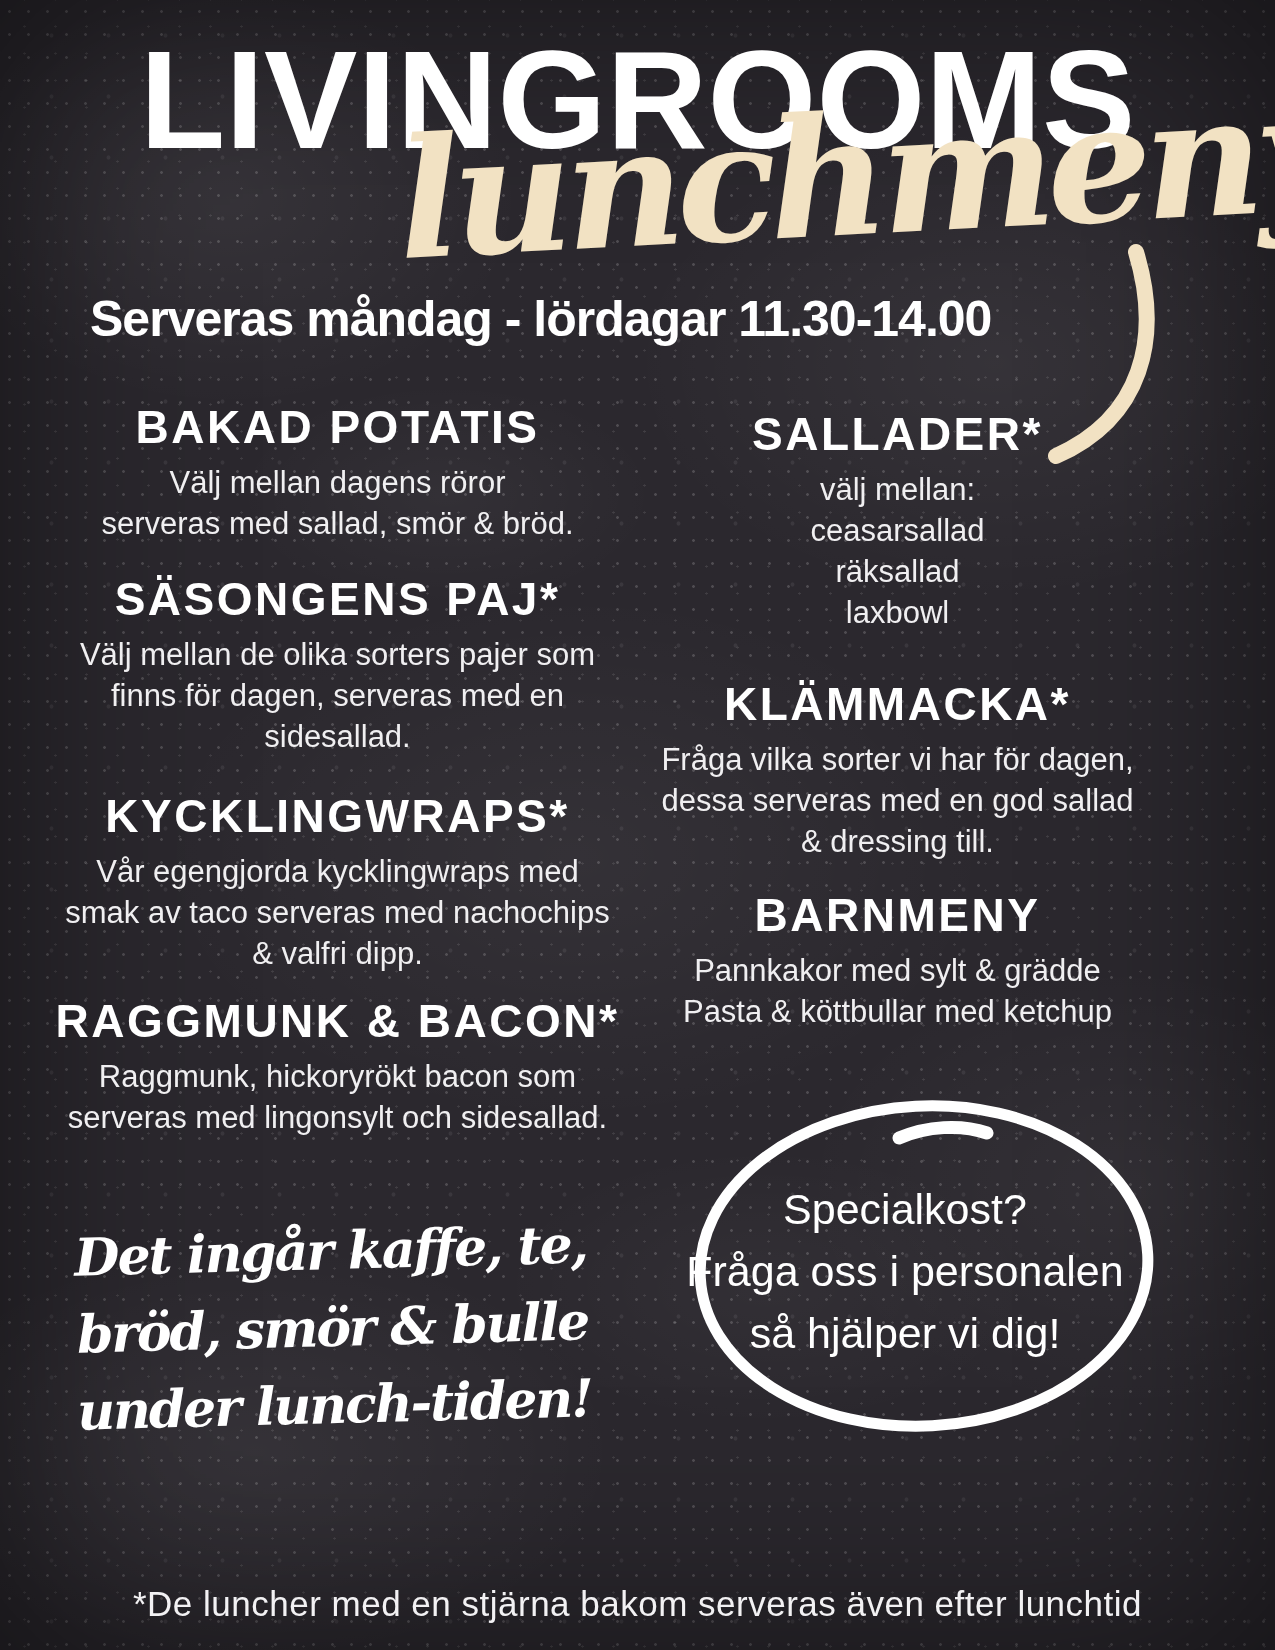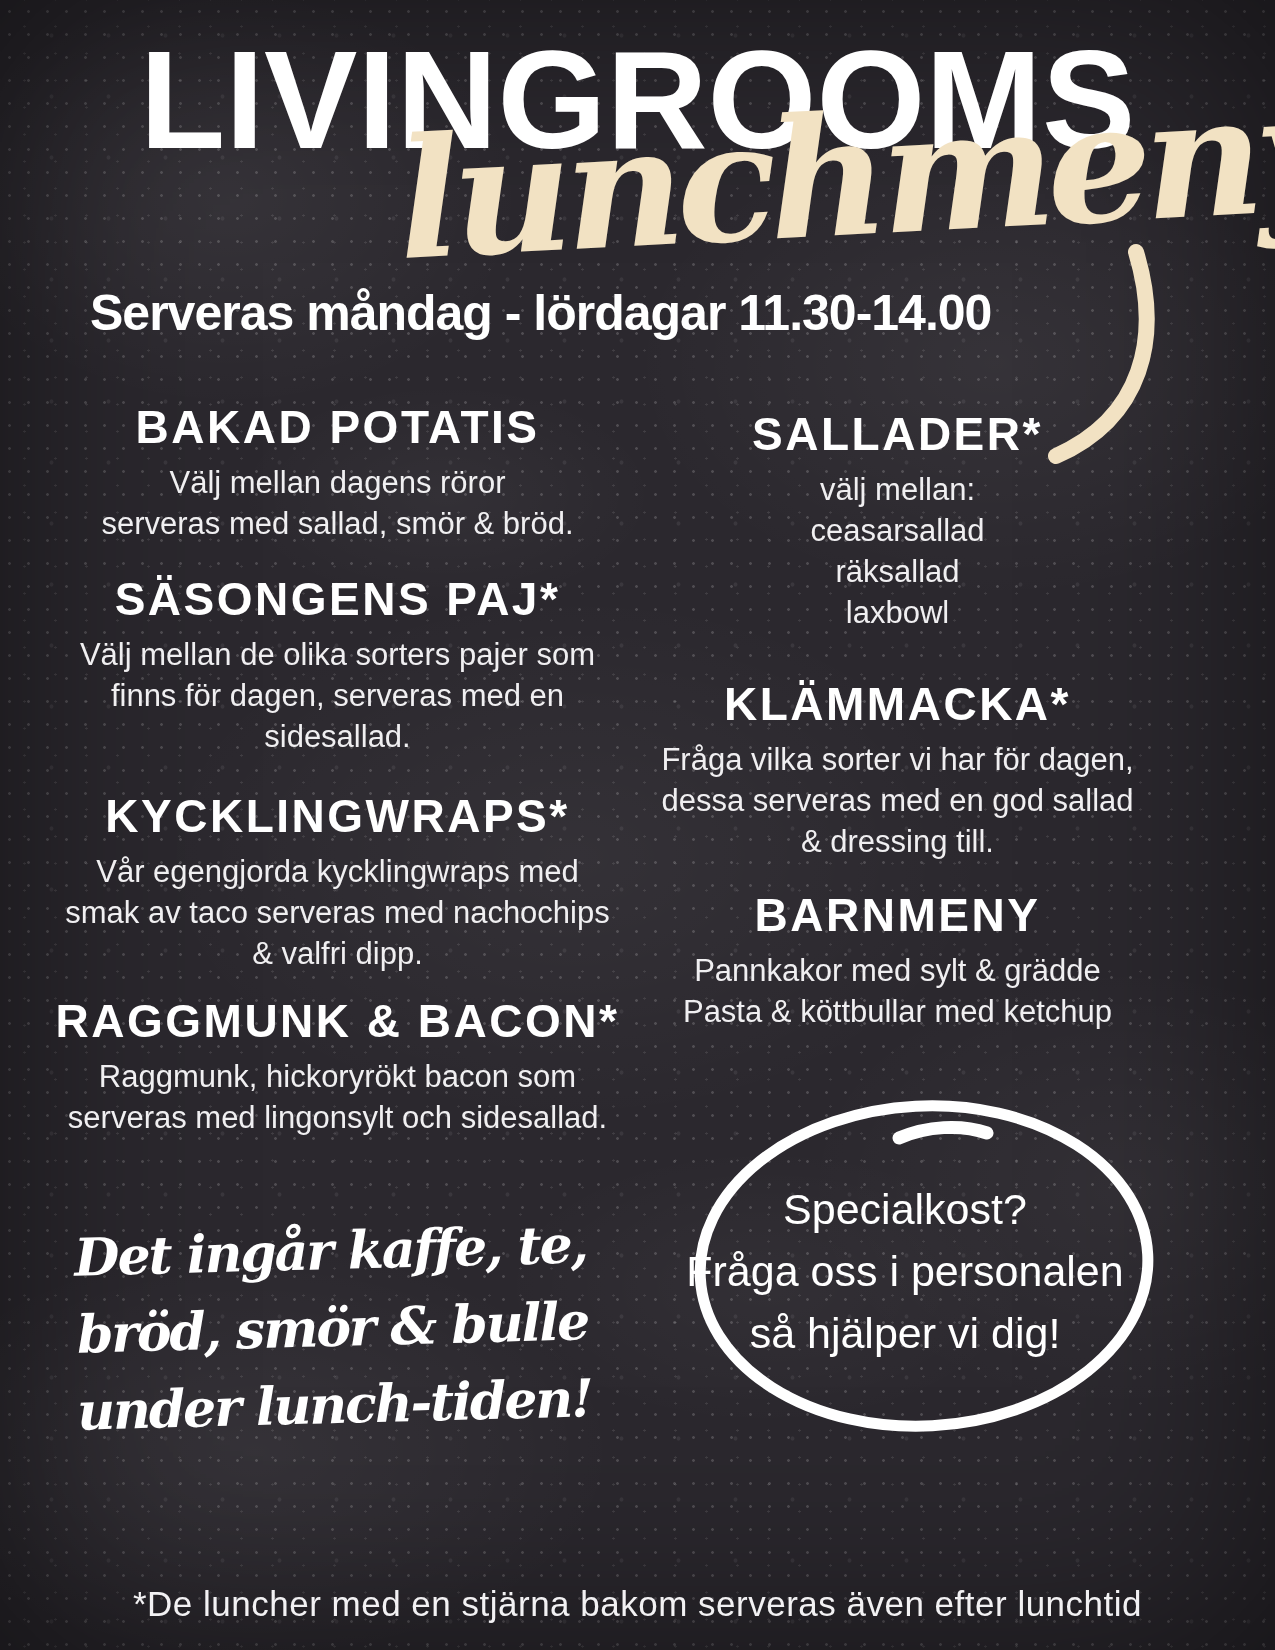--- a/index.html
+++ b/index.html
@@ -37,21 +37,21 @@
     letter-spacing:0px;color:#ffffff;white-space:nowrap;
   }
   .script{font-family:"DejaVu Serif", serif;font-style:italic;font-weight:bold;}
   .script-title{
     position:absolute;left:398px;top:118px;
     font-size:165px;line-height:1;letter-spacing:-8px;
     color:#f2e2c3;transform:rotate(-3deg);transform-origin:left center;
     white-space:nowrap;z-index:3;
   }
   .served{
-    position:absolute;left:90px;top:284px;
+    position:absolute;left:90px;top:290px;
     font-size:50px;font-weight:bold;letter-spacing:-1px;
     white-space:nowrap;z-index:2;
   }
   .decor-svg{position:absolute;inset:0;width:1275px;height:1650px;pointer-events:none;z-index:2;}
 
   .menu-section{position:absolute;text-align:center;}
   .menu-section h2{
     margin:0 0 10px 0;font-size:46px;line-height:50px;
     font-weight:bold;letter-spacing:2.5px;color:#ffffff;white-space:nowrap;
   }

